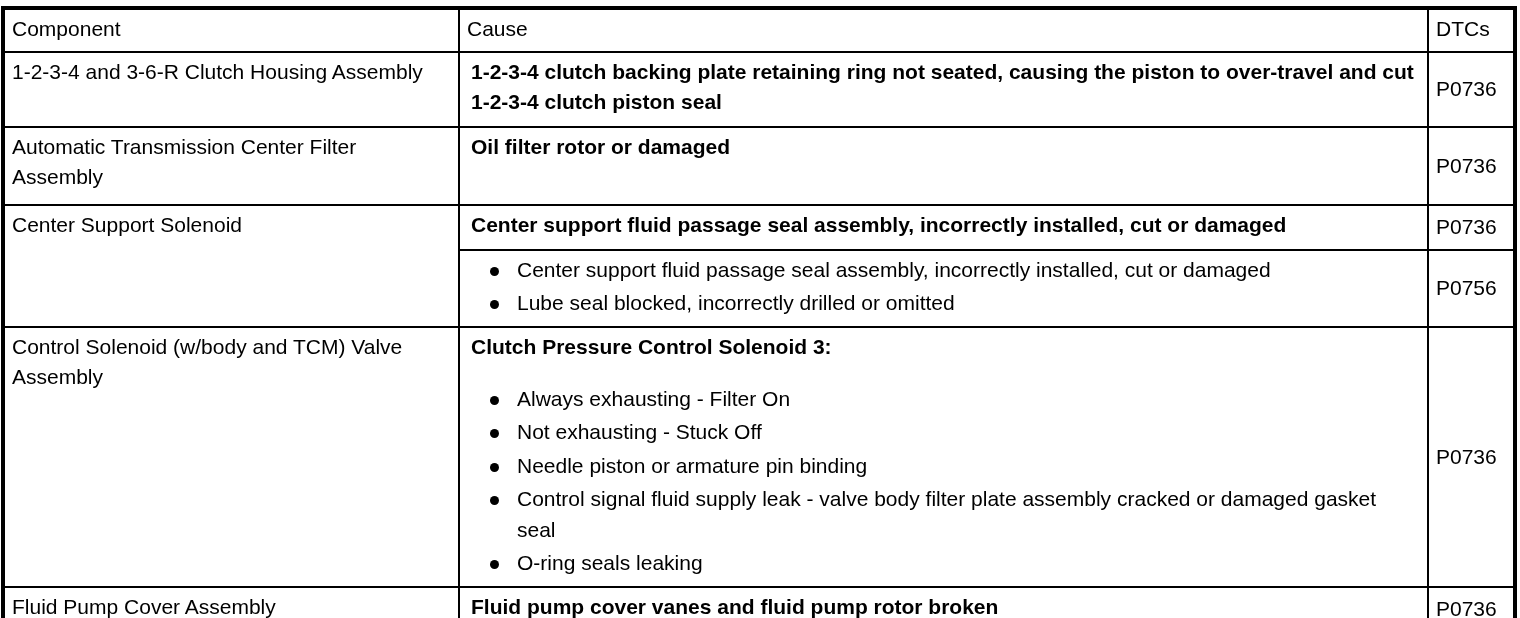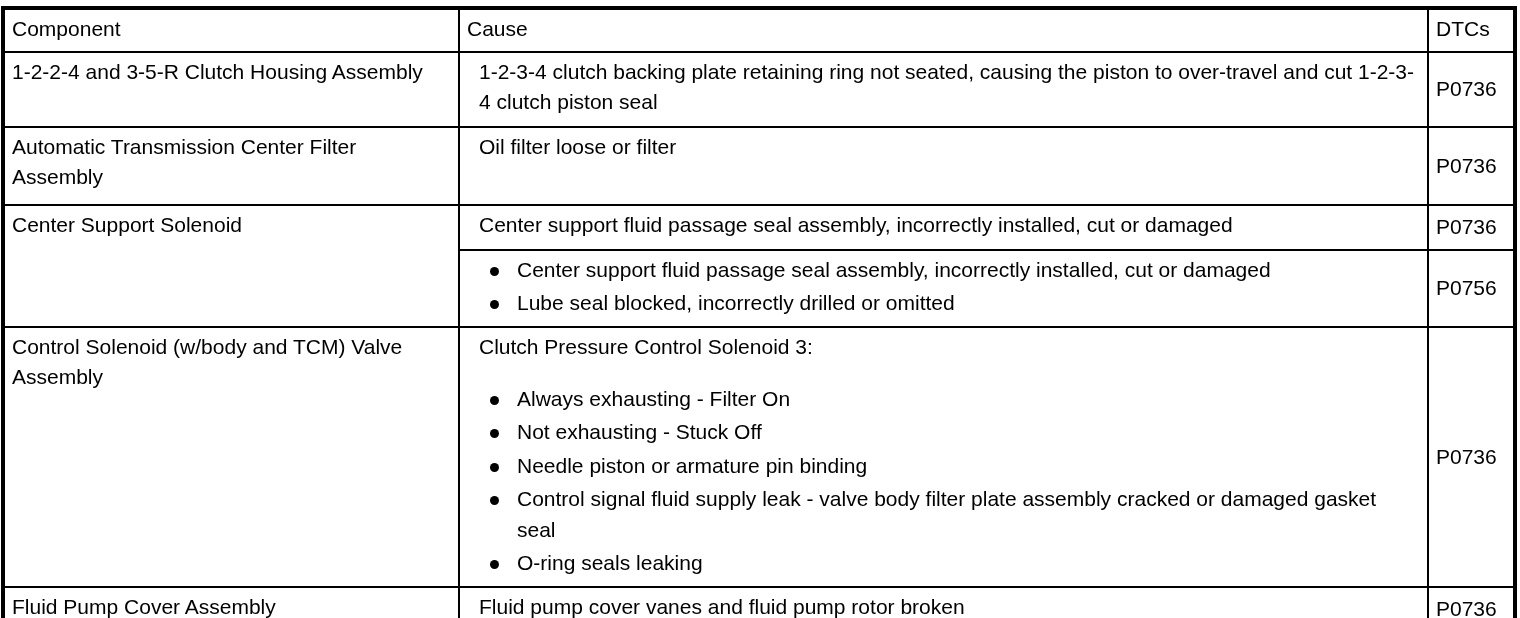--- a/index.html
+++ b/index.html
@@ -67,21 +67,22 @@
     text-align: left;
     white-space: nowrap;
     padding-left: 6px;
     padding-right: 4px;
   }
   td.dtc-cell.mid  { vertical-align: middle; margin-top: 30px; }
 
   td.component-cell { vertical-align: top; }
 
   .cause-lead {
-    margin: 0 0 0 12px;
+    margin: 0 0 0 4px;
+    font-weight: bold;
   }
   .cause-lead.with-gap {
     margin-bottom: 22px;
   }
 
   ul.cause-list {
     list-style: none;
     margin: 0;
     padding: 0;
   }
@@ -127,31 +128,31 @@
       <tr class="r-head">
         <th>Component</th>
         <th>Cause</th>
         <th>DTCs</th>
       </tr>
     </thead>
 
     <tbody>
 
       <tr class="r-clutch">
-        <td class="component-cell">1-2-2-4 and 3-5-R Clutch Housing Assembly</td>
+        <td class="component-cell">1-2-3-4 and 3-6-R Clutch Housing Assembly</td>
         <td class="cause-cell">
           <div class="cause-lead">1-2-3-4 clutch backing plate retaining ring not seated, causing the piston to over-travel and cut 1-2-3-4 clutch piston seal</div>
         </td>
         <td class="dtc-cell mid">P0736</td>
       </tr>
 
       <tr class="r-filter">
         <td class="component-cell">Automatic Transmission Center Filter Assembly</td>
         <td class="cause-cell">
-          <div class="cause-lead">Oil filter loose or filter</div>
+          <div class="cause-lead">Oil filter rotor or damaged</div>
         </td>
         <td class="dtc-cell mid">P0736</td>
       </tr>
 
       <tr class="r-center-a">
         <td class="component-cell" rowspan="2">Center Support Solenoid</td>
         <td class="cause-cell">
           <div class="cause-lead">Center support fluid passage seal assembly, incorrectly installed, cut or damaged</div>
         </td>
         <td class="dtc-cell mid">P0736</td>

